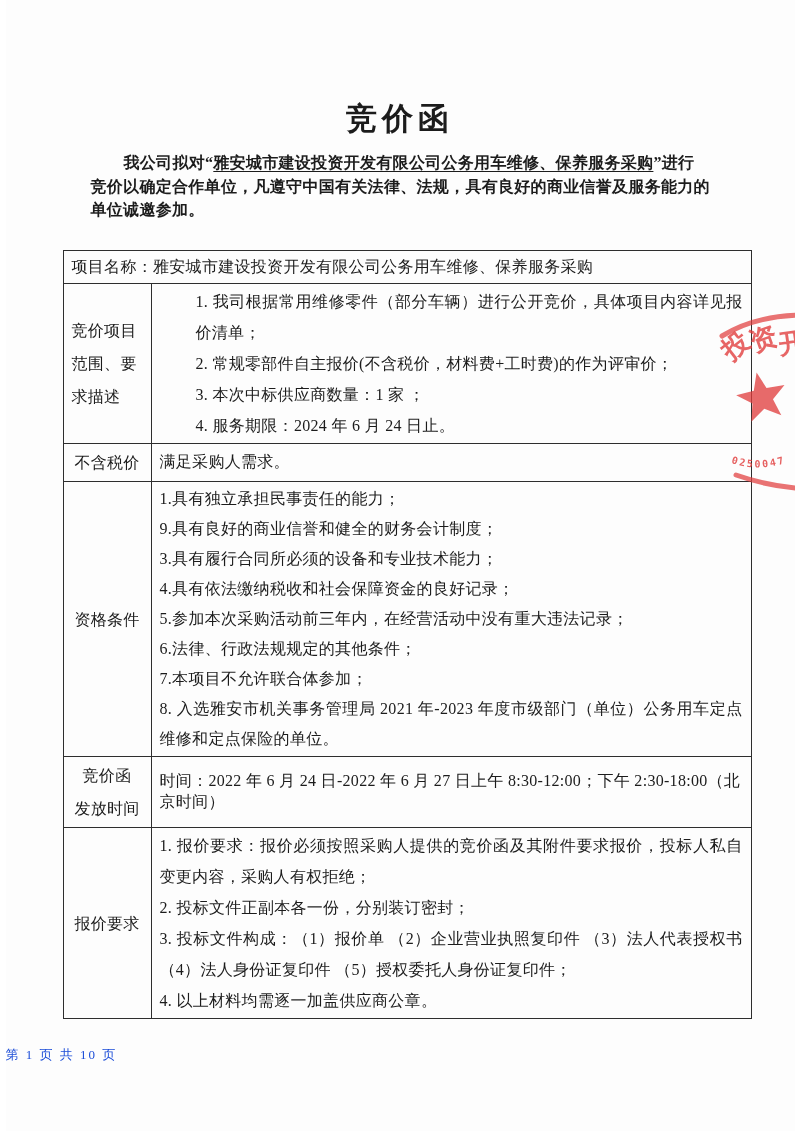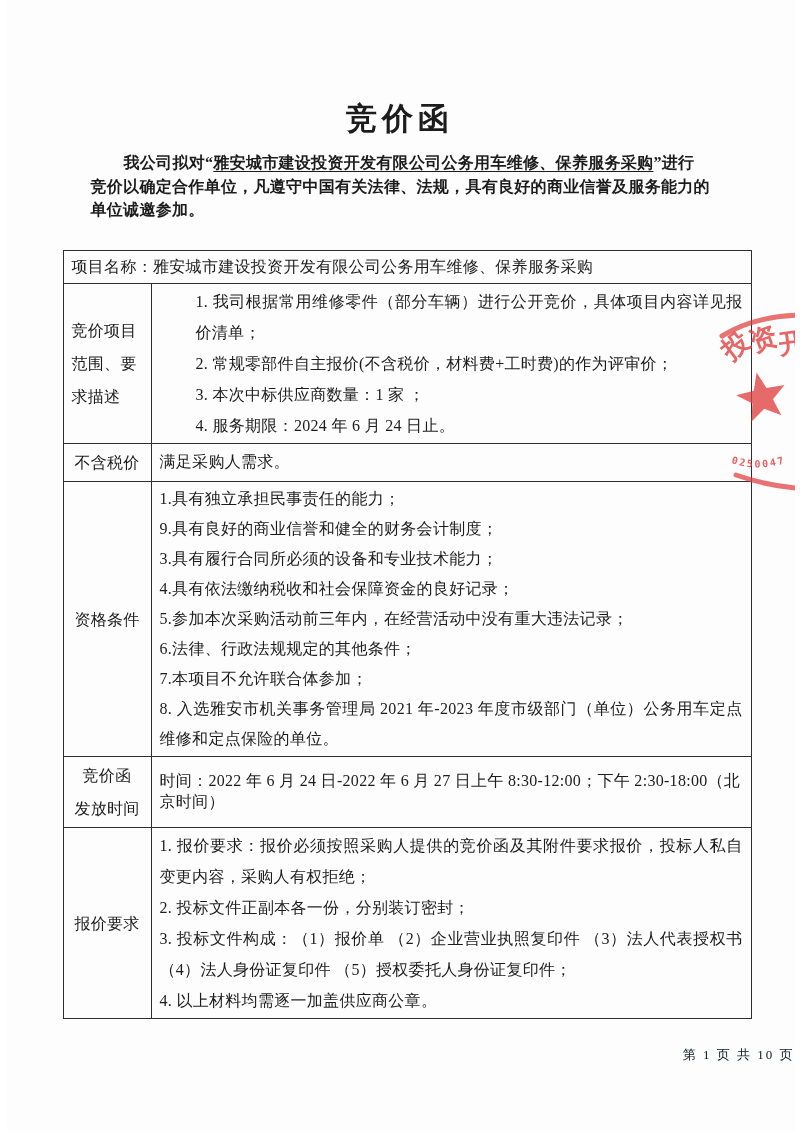--- a/index.html
+++ b/index.html
@@ -31,21 +31,21 @@
   tr.r4 { height:126px; } tr.r5 { height:29px; } tr.r6 { height:269px; }
   tr.r7 { height:63px; } tr.r8 { height:189px; }
   .label-cell { text-align:center; padding:2px 3px; line-height:33px; }
   .scope-label { text-align:left; padding-left:9px; }
   .items-cell div { text-align:justify; }
   tr.r4 .items-cell div { line-height:31px;margin-left:36px; }
   tr.r6 .items-cell div { line-height:30px; }
   tr.r8 .items-cell div { line-height:31px; }
   .footer {
     position:absolute; top:1046px; left:0; width:100%;
-    text-align:right; font-size:13px; letter-spacing:2px; color:#0f172a;
+    text-align:left; font-size:13px; letter-spacing:2px; color:#1d4ed8;
   }
   
   .stamp { position:absolute; left:710px; top:296px; width:190px; height:210px; opacity:.9; }
   .stamp .arcline { fill:none; stroke:#e13d3d; stroke-width:5; stroke-linecap:round; opacity:.8; }
   .stamp .seal-char {
     font-family:"Liberation Serif","DejaVu Serif",serif;
     font-size:27px; font-weight:bold; fill:#e13d3d; opacity:.88; text-anchor:middle;
   }
   .stamp .star { fill:#e13d3d; opacity:.85; }
   .stamp .serial {

